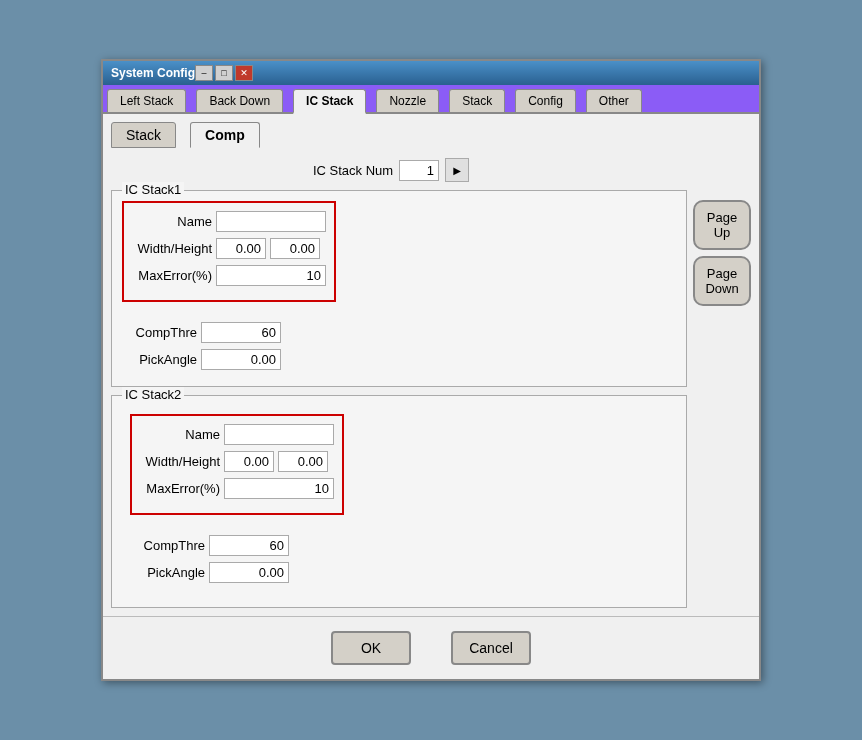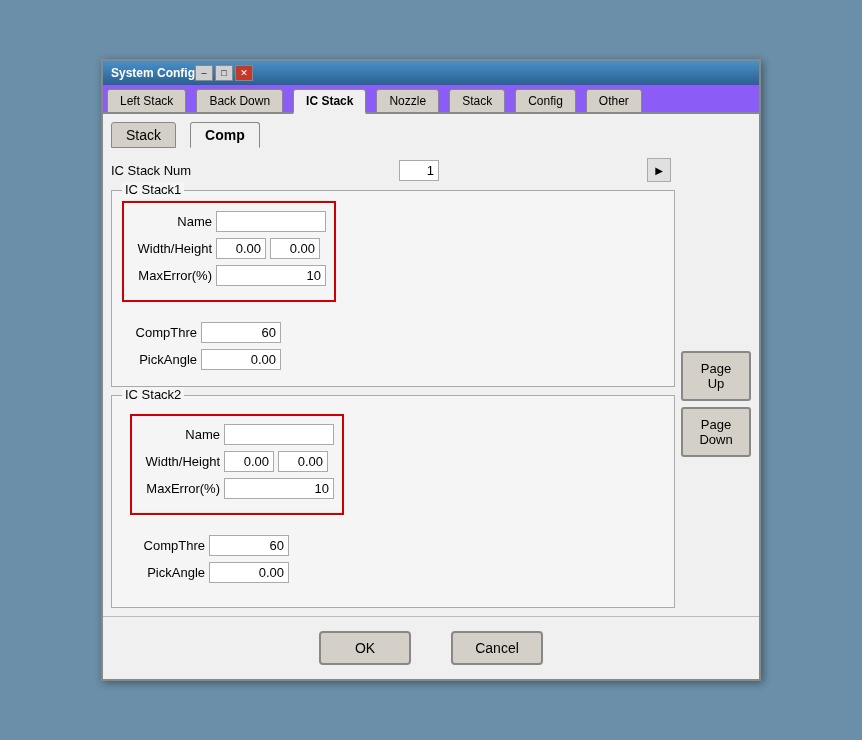--- a/index.html
+++ b/index.html
@@ -84,21 +84,21 @@
       border-radius: 3px 3px 0 0;
     }
     .sub-tab.active {
       background: #f0f0f0;
       border-bottom-color: #f0f0f0;
       font-weight: bold;
       margin-left: 12px;
     }
     .ic-stack-num-row {
       display: flex;
-      justify-content: space-between;
+      justify-content: center;
       align-items: center;
       margin-bottom: 8px;
       padding-right: 80px;
       gap: 6px;
     }
     .ic-stack-num-input {
       width: 40px;
       border: 1px solid #aaa;
       padding: 2px 4px;
       text-align: center;
@@ -112,46 +112,45 @@
       background: #e0e0e0;
       cursor: pointer;
       display: flex;
       align-items: center;
       justify-content: center;
       font-size: 10px;
     }
     .body-area {
       display: flex;
       gap: 6px;
-      align-items: center;
     }
     .stacks-area {
       flex: 1;
       display: flex;
       flex-direction: column;
       gap: 8px;
     }
     .side-buttons {
       display: flex;
       flex-direction: column;
       gap: 6px;
       padding-top: 10px;
     }
     .side-btn {
-      width: 70px;
+      width: 58px;
       height: 50px;
       border: 2px solid #888;
       background: #d4d0c8;
       cursor: pointer;
       font-size: 13px;
       display: flex;
       align-items: center;
       justify-content: center;
       text-align: center;
-      border-radius: 3px;
+      border-radius: 10px;
     }
     .red-box {
       border: 2px solid #cc0000;
       padding: 8px;
       display: inline-block;
     }
     .form-row {
       display: flex;
       align-items: center;
       margin-bottom: 6px;
@@ -181,21 +180,21 @@
     }
     .bottom-bar {
       display: flex;
       justify-content: center;
       gap: 40px;
       padding: 14px 0;
       border-top: 1px solid #bbb;
       background: #f0f0f0;
     }
     .bottom-btn {
-      width: 92px;
+      width: 80px;
       height: 34px;
       border: 2px solid #888;
       background: #d4d0c8;
       cursor: pointer;
       font-size: 14px;
       border-radius: 4px;
     }
   </style>
 </head>
 <body>

